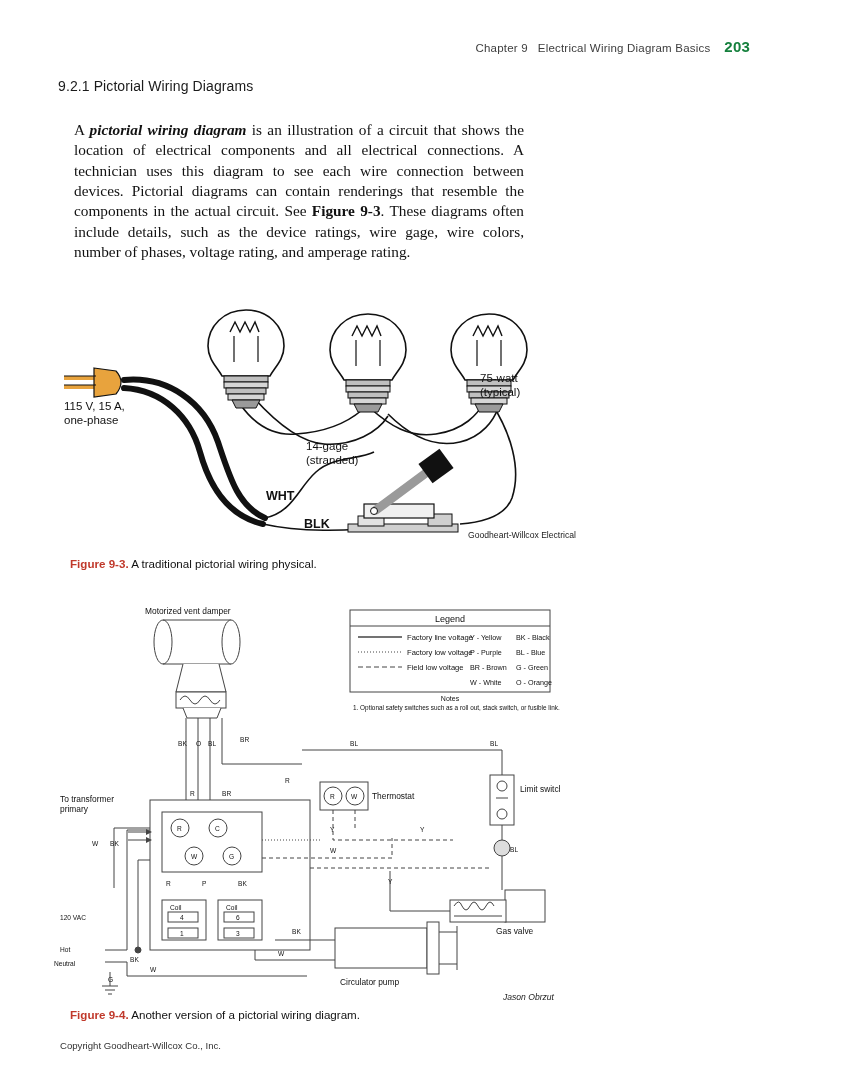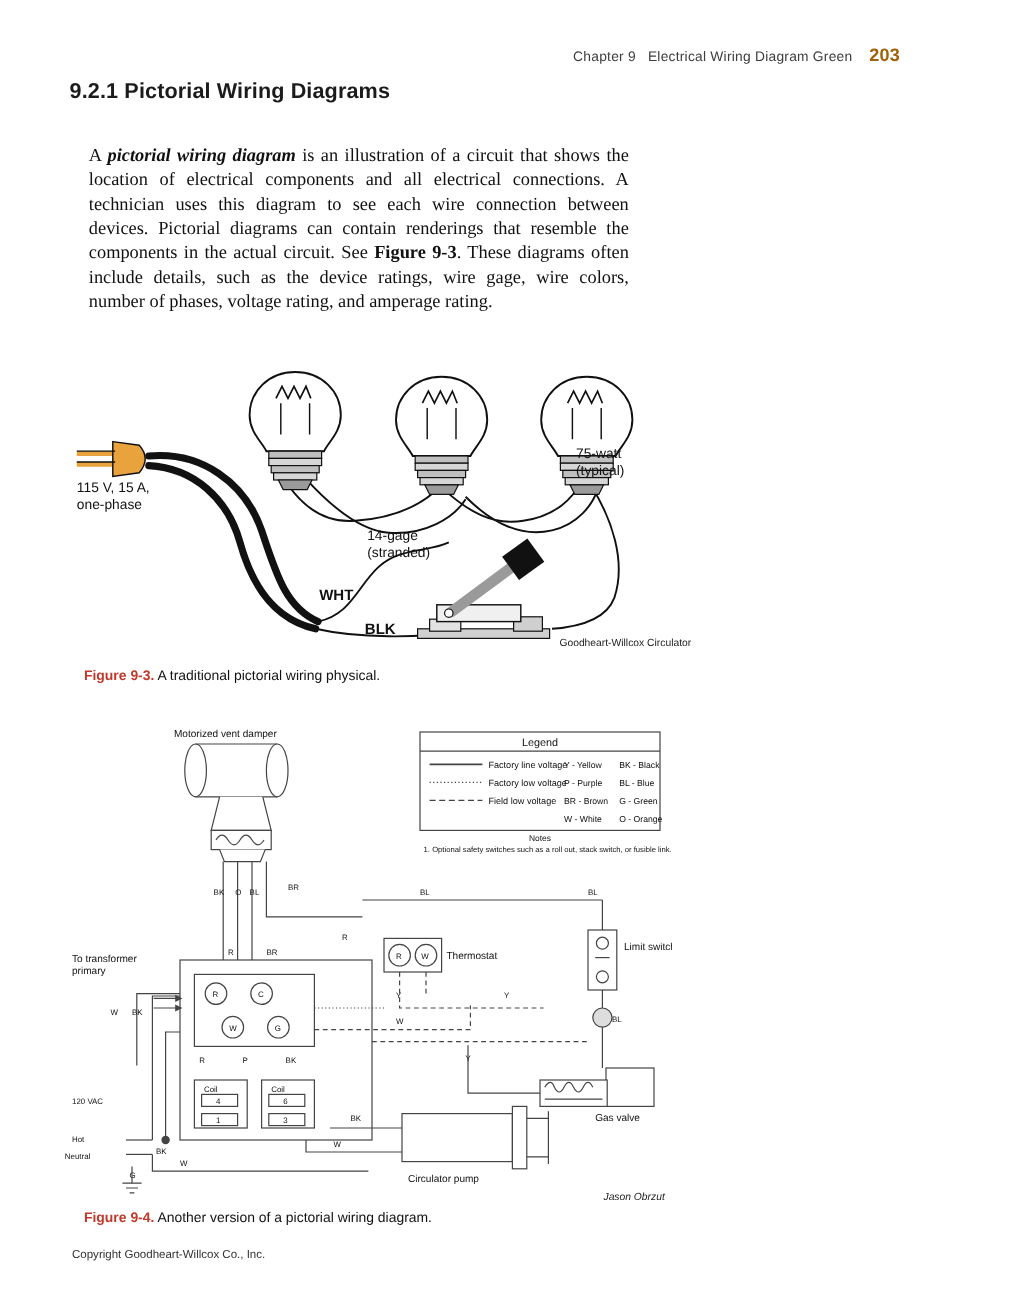--- a/index.html
+++ b/index.html
@@ -16,28 +16,28 @@
   
   .runhead{
     position:absolute;top:38px;right:58px;
     font-family:"Liberation Sans",sans-serif;
     font-size:11.5px;color:#3d3d3d;
     letter-spacing:.2px;
     display:flex;align-items:baseline;gap:10px;
   }
   .runhead .chap{color:#3d3d3d;}
   .runhead .pageno{
-    font-weight:bold;font-size:15px;color:#a16207;margin-left:4px;
+    font-weight:bold;font-size:15px;color:#15803d;margin-left:4px;
   }
 
   
   .h3{
-    position:absolute;left:58px;top:66px;
-    font-family:"Liberation Sans",sans-serif;
-    font-size:18px;color:#1b1b1b;font-weight:bold;
+    position:absolute;left:58px;top:78px;
+    font-family:"Liberation Sans",sans-serif;
+    font-size:14px;color:#1b1b1b;font-weight:normal;
     letter-spacing:.1px;
   }
 
   
   .body-col{
     position:absolute;left:58px;top:104px;width:482px;
     font-size:15.3px;line-height:1.33;
     text-align:justify;
     color:#111;
   }
@@ -78,21 +78,21 @@
     font-size:9.6px;color:#333;
   }
 </style>
 </head>
 <body>
 
 <div class="page">
 
   <div class="runhead">
     <span class="chap">Chapter 9</span>
-    <span class="chap">Electrical Wiring Diagram Green</span>
+    <span class="chap">Electrical Wiring Diagram Basics</span>
     <span class="pageno">203</span>
   </div>
 
   <div class="h3">9.2.1 Pictorial Wiring Diagrams</div>
 
   <div class="body-col">
     <p><span>A </span><span class="bi">pictorial wiring diagram</span><span> is an illustration of a circuit that shows the location of electrical components and all electrical connections. A technician uses this diagram to see each wire connection between devices. Pictorial diagrams can contain renderings that resemble the components in the actual circuit. See </span><span class="b">Figure 9-3</span><span>. These diagrams often include details, such as the device ratings, wire gage, wire colors, number of phases, voltage rating, and amperage rating.</span></p>
   </div>
 
   <div class="fig3">
@@ -167,21 +167,21 @@
 
       <text x="422" y="90" font-family="Liberation Sans, sans-serif" font-size="11.5" fill="#111">75-watt</text>
       <text x="422" y="104" font-family="Liberation Sans, sans-serif" font-size="11.5" fill="#111">(typical)</text>
 
       <text x="248" y="158" font-family="Liberation Sans, sans-serif" font-size="11.5" fill="#111">14-gage</text>
       <text x="248" y="172" font-family="Liberation Sans, sans-serif" font-size="11.5" fill="#111">(stranded)</text>
 
       <text x="208" y="208" font-family="Liberation Sans, sans-serif" font-size="12.5" font-weight="bold" fill="#111">WHT</text>
       <text x="246" y="236" font-family="Liberation Sans, sans-serif" font-size="12.5" font-weight="bold" fill="#111">BLK</text>
     </svg>
-    <div class="credit">Goodheart-Willcox Circulator</div>
+    <div class="credit">Goodheart-Willcox Electrical</div>
   </div>
 
   <div class="figcap" style="left:58px;top:557px;">
     <span class="lbl">Figure 9-3.</span><span> A traditional pictorial wiring physical.</span>
   </div>
 
   <div class="fig4">
     <svg width="510" height="400" viewBox="0 0 510 400">
       <g stroke="#444" fill="none" stroke-width="1">
 

